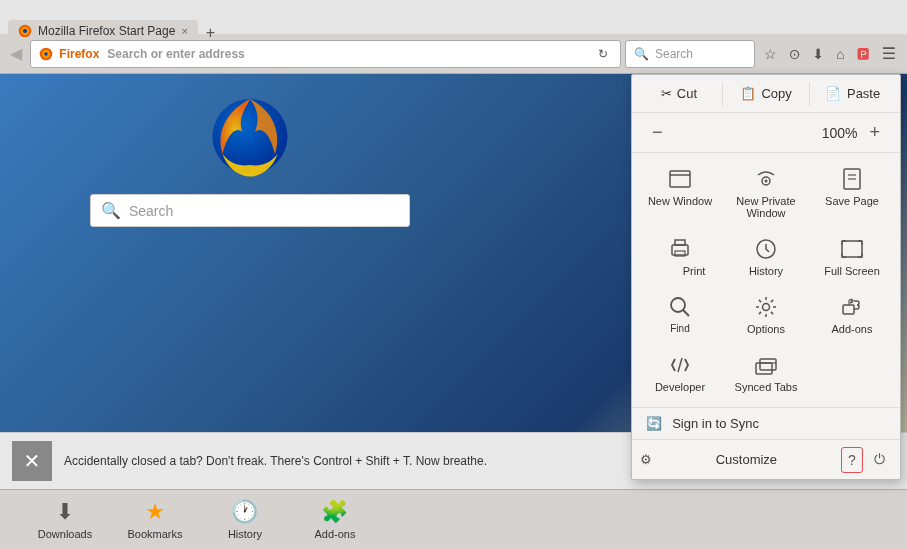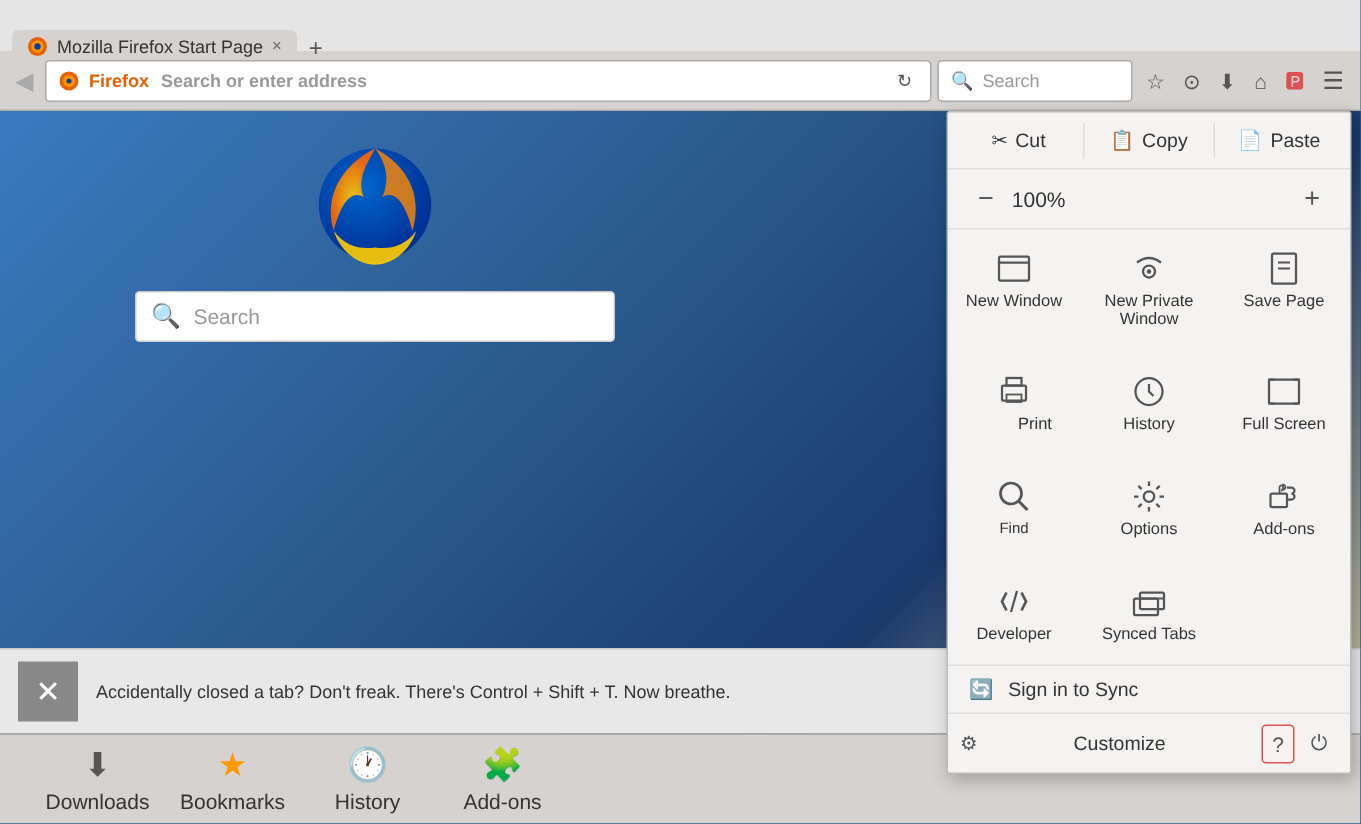--- a/index.html
+++ b/index.html
@@ -92,21 +92,21 @@
     .bottom-item {
       display: flex;
       flex-direction: column;
       align-items: center;
       gap: 3px;
       width: 90px;
       cursor: pointer;
       padding: 5px;
     }
     .bottom-item-icon { font-size: 22px; color: #555; }
-    .bottom-item-label { font-size: 14px; color: #333; }
+    .bottom-item-label { font-size: 11px; color: #333; }
 
     
     .dropdown-menu {
       position: absolute;
       top: 74px;
       right: 6px;
       width: 270px;
       background: #f5f3f1;
       border: 1px solid #bbb;
       box-shadow: 2px 4px 12px rgba(0,0,0,0.25);
@@ -144,28 +144,28 @@
       justify-content: center;
       gap: 0;
       border-bottom: 1px solid #ddd;
       padding: 5px 8px;
     }
     .zoom-btn { 
       background: none; border: none; cursor: pointer; 
       padding: 4px 12px; font-size: 18px; color: #555;
       border-radius: 3px;
     }
-    .zoom-value { font-size: 14px; color: #333; flex: 1; text-align: left; }
+    .zoom-value { font-size: 14px; color: #333; flex: 1; text-align: right; }
 
     
     .menu-grid {
       display: grid;
       grid-template-columns: repeat(3, 1fr);
       padding: 6px;
-      gap: 14px;
+      gap: 2px;
     }
     .menu-grid-item {
       display: flex;
       flex-direction: column;
       align-items: center;
       gap: 4px;
       padding: 8px 4px;
       cursor: pointer;
       border-radius: 3px;
       font-size: 11px;

